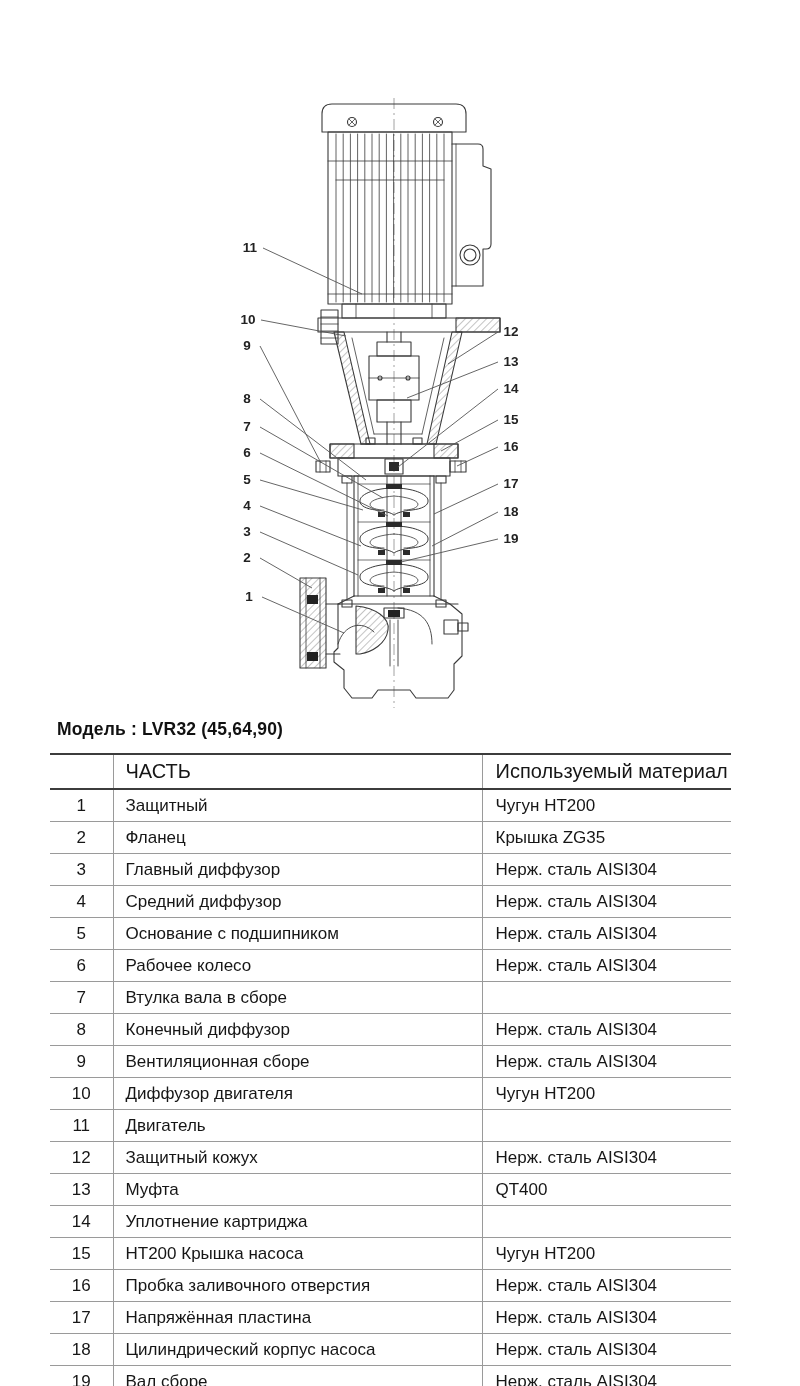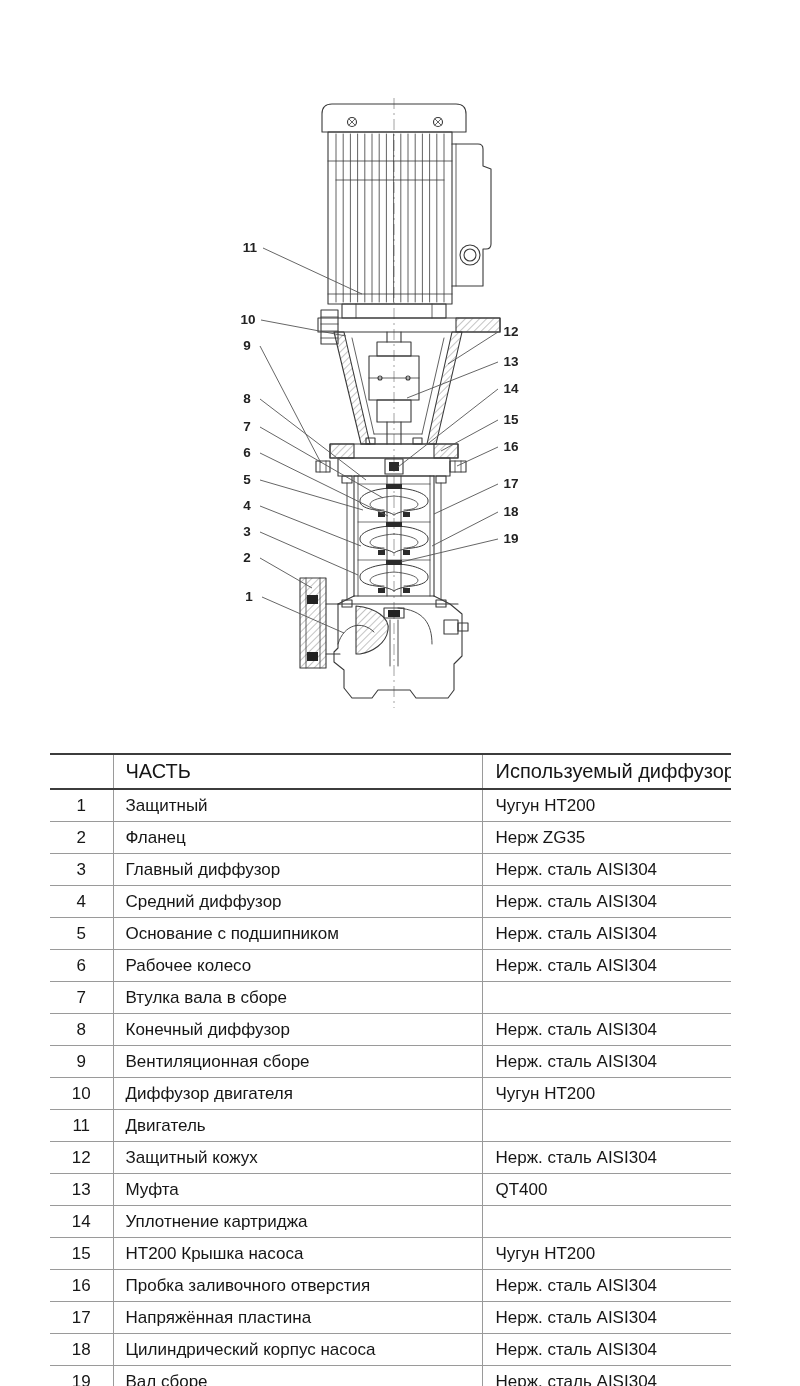--- a/index.html
+++ b/index.html
@@ -223,44 +223,45 @@
         <text x="511" y="398" class="callout-num">16</text>
         <line x1="498" y1="436" x2="434" y2="466" class="leader"></line>
         <text x="511" y="435" class="callout-num">17</text>
         <line x1="498" y1="464" x2="432" y2="498" class="leader"></line>
         <text x="511" y="463" class="callout-num">18</text>
         <line x1="498" y1="491" x2="401" y2="514" class="leader"></line>
         <text x="511" y="490" class="callout-num">19</text>
       </g>
   </svg>
 
+  <div class="model-title">Модель : LVR32 (45,64,90)</div>
 
   <table class="parts">
     <colgroup>
       <col style="width:63px">
         <col style="width:369px">
         <col style="width:249px">
     </colgroup>
     <thead>
       <tr>
         <th class="c1"></th>
         <th class="c2">ЧАСТЬ</th>
-        <th class="c3">Используемый диффузор</th>
+        <th class="c3">Используемый материал</th>
       </tr>
     </thead>
     <tbody>
         <tr>
           <td class="c1">1</td>
           <td class="c2">Защитный</td>
           <td class="c3">Чугун HT200</td>
         </tr>
         <tr>
           <td class="c1">2</td>
           <td class="c2">Фланец</td>
-          <td class="c3">Нерж ZG35</td>
+          <td class="c3">Крышка ZG35</td>
         </tr>
         <tr>
           <td class="c1">3</td>
           <td class="c2">Главный диффузор</td>
           <td class="c3">Нерж. сталь AISI304</td>
         </tr>
         <tr>
           <td class="c1">4</td>
           <td class="c2">Средний диффузор</td>
           <td class="c3">Нерж. сталь AISI304</td>

